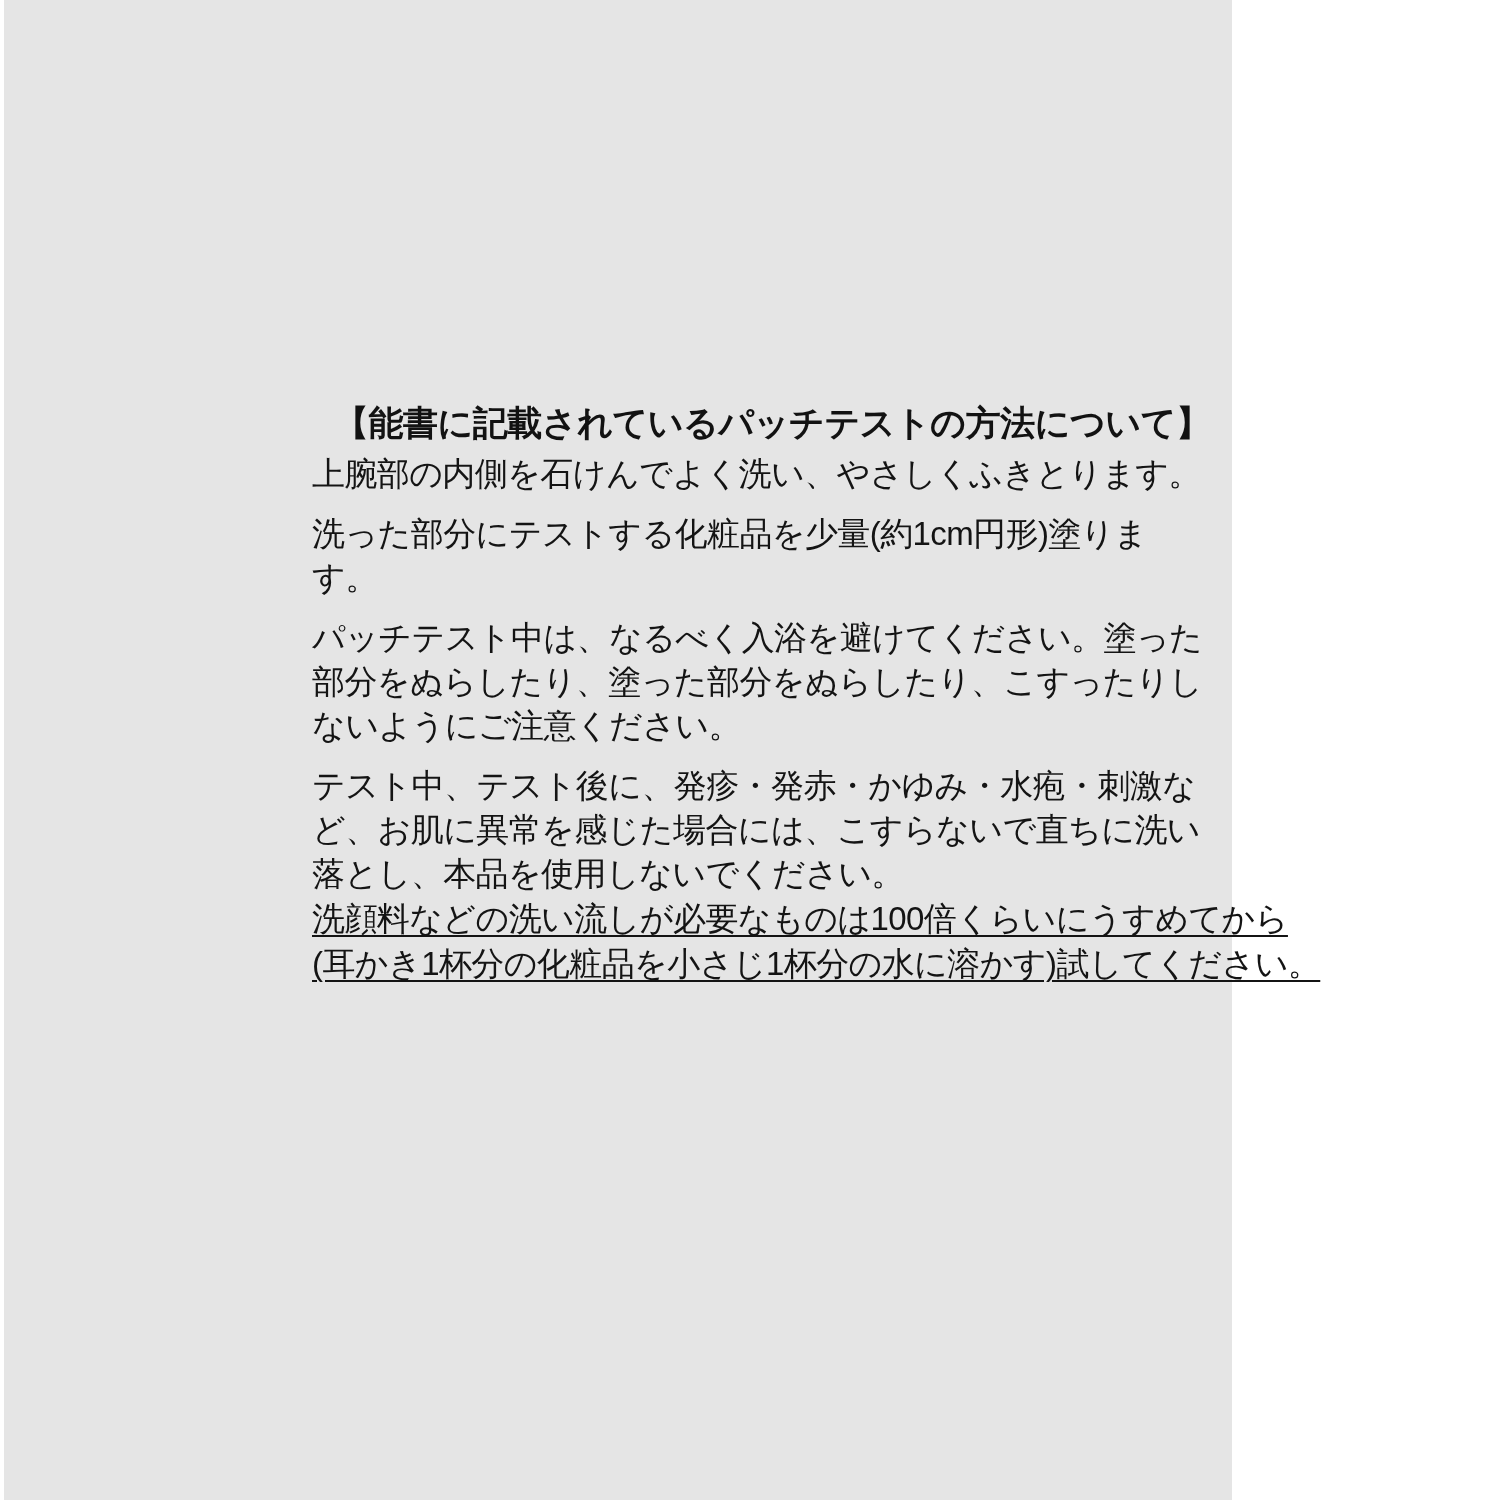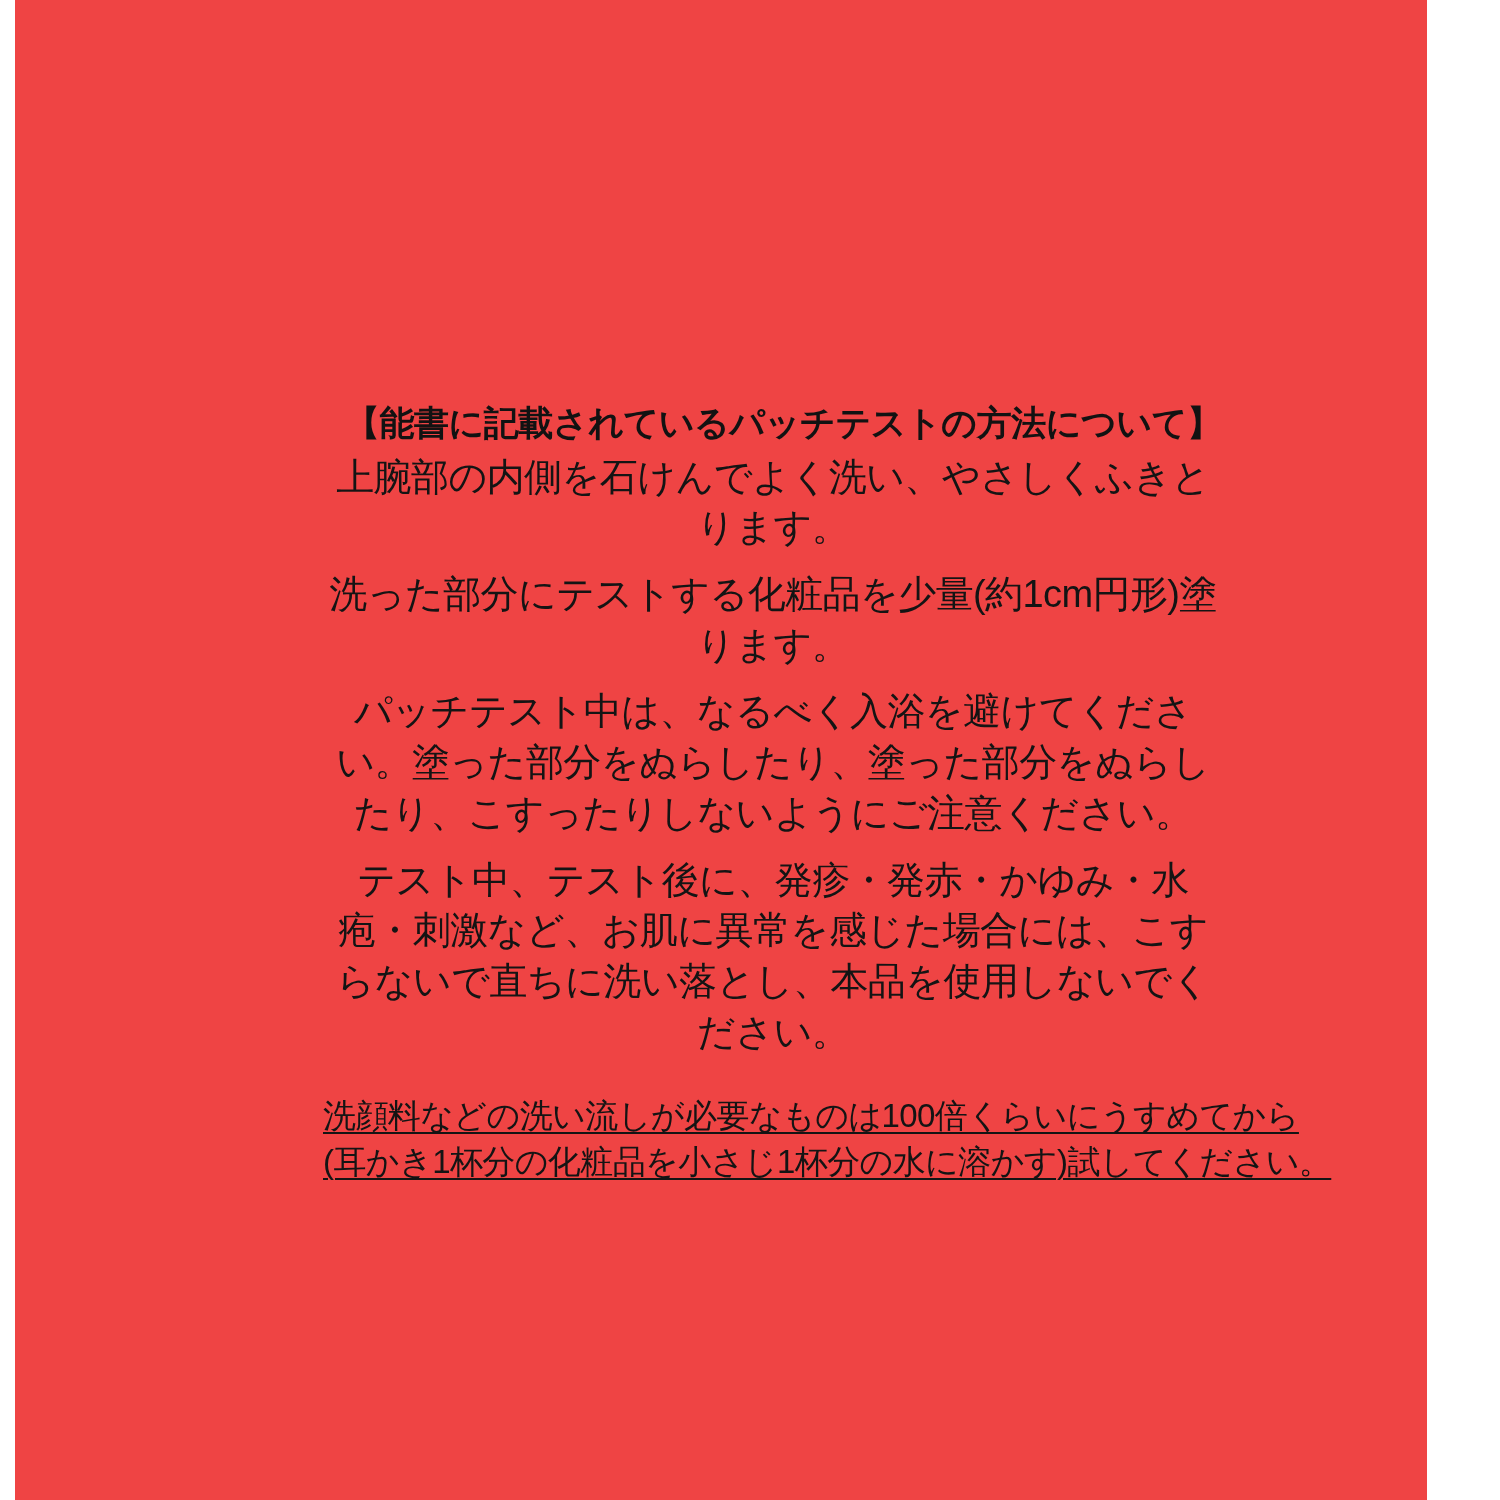--- a/index.html
+++ b/index.html
@@ -11,59 +11,58 @@
     width: 1500px;
     height: 1500px;
     font-family: "Liberation Sans", "DejaVu Sans", sans-serif;
     color: #111111;
     position: relative;
     overflow: hidden;
   }
 
   .page {
     position: absolute;
-    left: 15px;
+    left: 4px;
     top: 0;
-    width: 1412px;
+    width: 1228px;
     height: 1500px;
-    background: #ef4444;
+    background: #e5e5e5;
   }
 
   .doc-block {
     position: absolute;
     left: 308px;
     top: 400px;
     width: 900px;
   }
 
   .doc-heading {
     font-size: 35px;
     line-height: 1.30;
     font-weight: 700;
     letter-spacing: -0.5px;
     margin: 0 0 6px 22px;
     color: #121212;
     white-space: nowrap;
   }
 
   .doc-para {
-    font-size: 38px;
+    font-size: 33px;
     line-height: 1.335;
     letter-spacing: -0.6px;
     margin: 0;
     color: #141414;
-    text-align: center;
+    text-align: left;
   }
 
   .doc-para + .doc-para {
     margin-top: 16px;
   }
 
   .doc-note {
-    margin-top: 36px;
   }
 
   .doc-note .line {
     display: block;
     font-size: 33px;
     line-height: 1.38;
     letter-spacing: -0.6px;
     color: #141414;
     text-decoration: underline;
     text-underline-offset: 5px;

